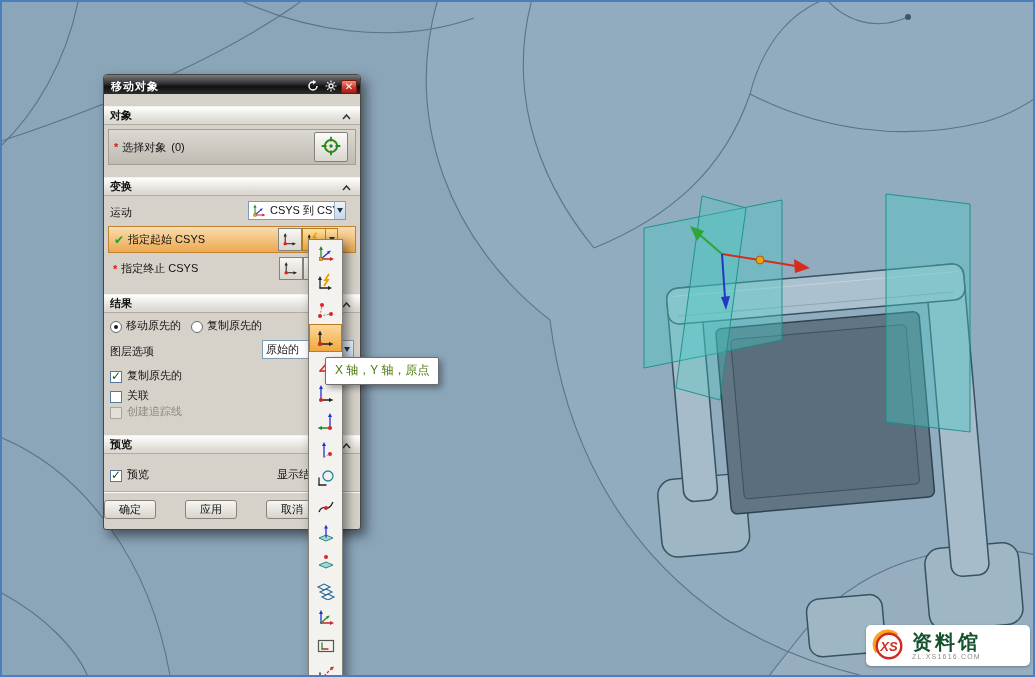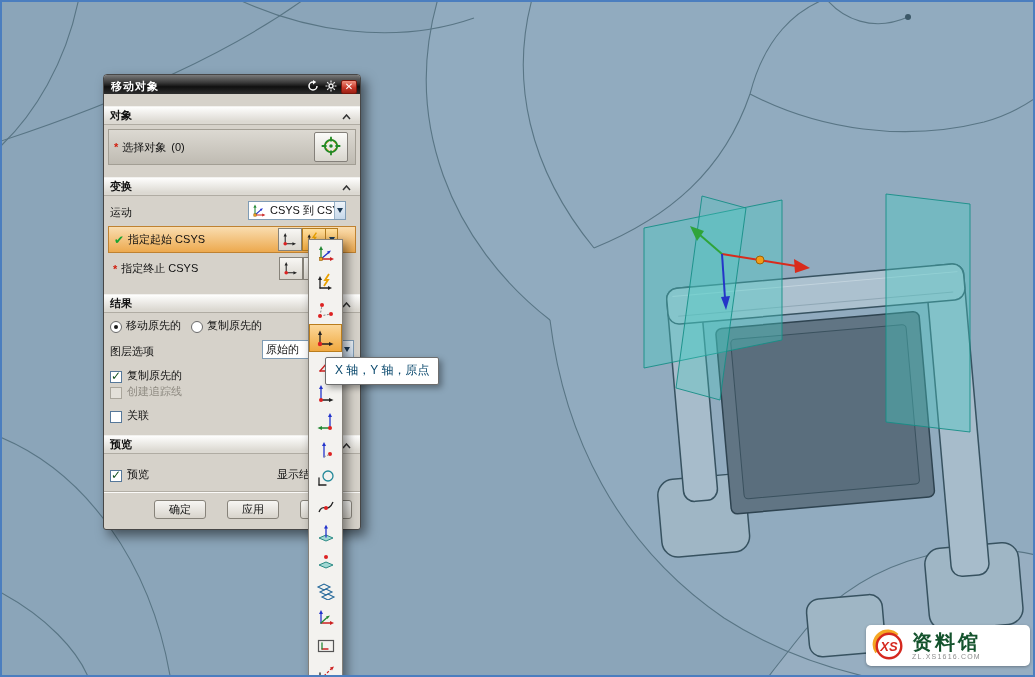--- a/index.html
+++ b/index.html
@@ -45,34 +45,34 @@
   .sq-btn.orange,.arrow-part.orange{background:linear-gradient(#ffdf9e,#f1a93e);border-color:#b47c20}
   .arrow-part{width:12px;height:23px;border:1px solid #87837a;border-left:none;background:linear-gradient(#f8f7f4,#dad6ce);
               display:flex;align-items:center;justify-content:center}
   .radio{width:12px;height:12px;border:1px solid #6a6a6a;border-radius:50%;background:#fff;position:relative;margin-right:4px;flex:none}
   .radio.on::after{content:"";position:absolute;inset:3px;border-radius:50%;background:#1c1c1c}
   .cb{width:12px;height:12px;border:1px solid #56789a;background:#fff;position:relative;margin-right:5px;flex:none}
   .cb.on::after{content:"✓";position:absolute;left:0;top:-3px;font-size:12px;font-weight:bold;color:#14511f}
   .cb.dis{border-color:#a9a59b;background:#e3e0d9}
   .lbl-dis{color:#908c83}
   .footer{margin-top:5px;border-top:1px solid #b2aea5;box-shadow:0 1px 0 #fbfaf8 inset;padding:8px 8px 10px 0;
-          display:flex;justify-content:flex-end;gap:21px}
+          display:flex;gap:29px}
   .f-btn{width:52px;height:19px;background:linear-gradient(#f7f6f3,#d8d4cc);border:1px solid #87837a;border-radius:3px;
          font-size:11px;display:flex;align-items:center;justify-content:center}
 
   
   .strip{position:absolute;left:306px;top:237px;width:35px;z-index:20;background:#f3f2ef;border:1px solid #85817a;
          box-shadow:4px 4px 10px rgba(0,0,0,.45)}
   .fly-item{height:28px;display:flex;align-items:center;justify-content:center}
   .fly-item svg{width:20px;height:20px}
   .fly-item.hl{background:linear-gradient(#fcd99d,#f0a73c);outline:1px solid #ba7d1d;outline-offset:-1px}
 
   
   .tooltip{position:absolute;left:323px;top:355px;z-index:30;background:#fff;border:1px solid #6e6e6e;
-           padding:4px 9px 5px;font-size:12px;color:#0c4a6e;box-shadow:3px 3px 6px rgba(0,0,0,.35);white-space:nowrap;border-radius:2px}
+           padding:4px 9px 5px;font-size:12px;color:#4d7c0f;box-shadow:3px 3px 6px rgba(0,0,0,.35);white-space:nowrap;border-radius:2px}
 
   
   .wm{position:absolute;right:3px;bottom:9px;width:164px;height:41px;z-index:40;background:#fff;border-radius:5px;
       box-shadow:0 1px 3px rgba(0,0,0,.3);display:flex;align-items:center;padding:3px 6px;gap:6px}
   .wm-logo svg{display:block}
   .wm-text .b{color:#14532d;font-size:20px;font-weight:bold;letter-spacing:3px;line-height:1.05}
   .wm-text .u{color:#8c8c8c;font-size:7px;letter-spacing:1.2px}
 </style>
 </head>
 <body>
@@ -280,27 +280,27 @@
         <span class="ar">
             <span class="caret"></span>
           </span>
       </span>
     </div>
 
     <div class="row" style="height:20px;padding-bottom:0">
       <span class="cb on"></span>
       <span>复制原先的</span>
     </div>
+    <div class="row" style="height:20px;padding-bottom:0">
+      <span class="cb"></span>
+      <span>关联</span>
+    </div>
     <div class="row" style="height:20px">
       <span class="cb dis"></span>
       <span class="lbl-dis">创建追踪线</span>
-    </div>
-    <div class="row" style="height:20px;padding-bottom:0">
-      <span class="cb"></span>
-      <span>关联</span>
     </div>
 
     <div class="sec-h">
       <span>预览</span>
       <span class="chev">
           <span><svg width="9" height="6" viewBox="0 0 9 6">
               <path d="M1 5 L4.5 1 L8 5" stroke="#333" stroke-width="1.5" fill="none"></path>
             </svg></span>
         </span>
     </div>

